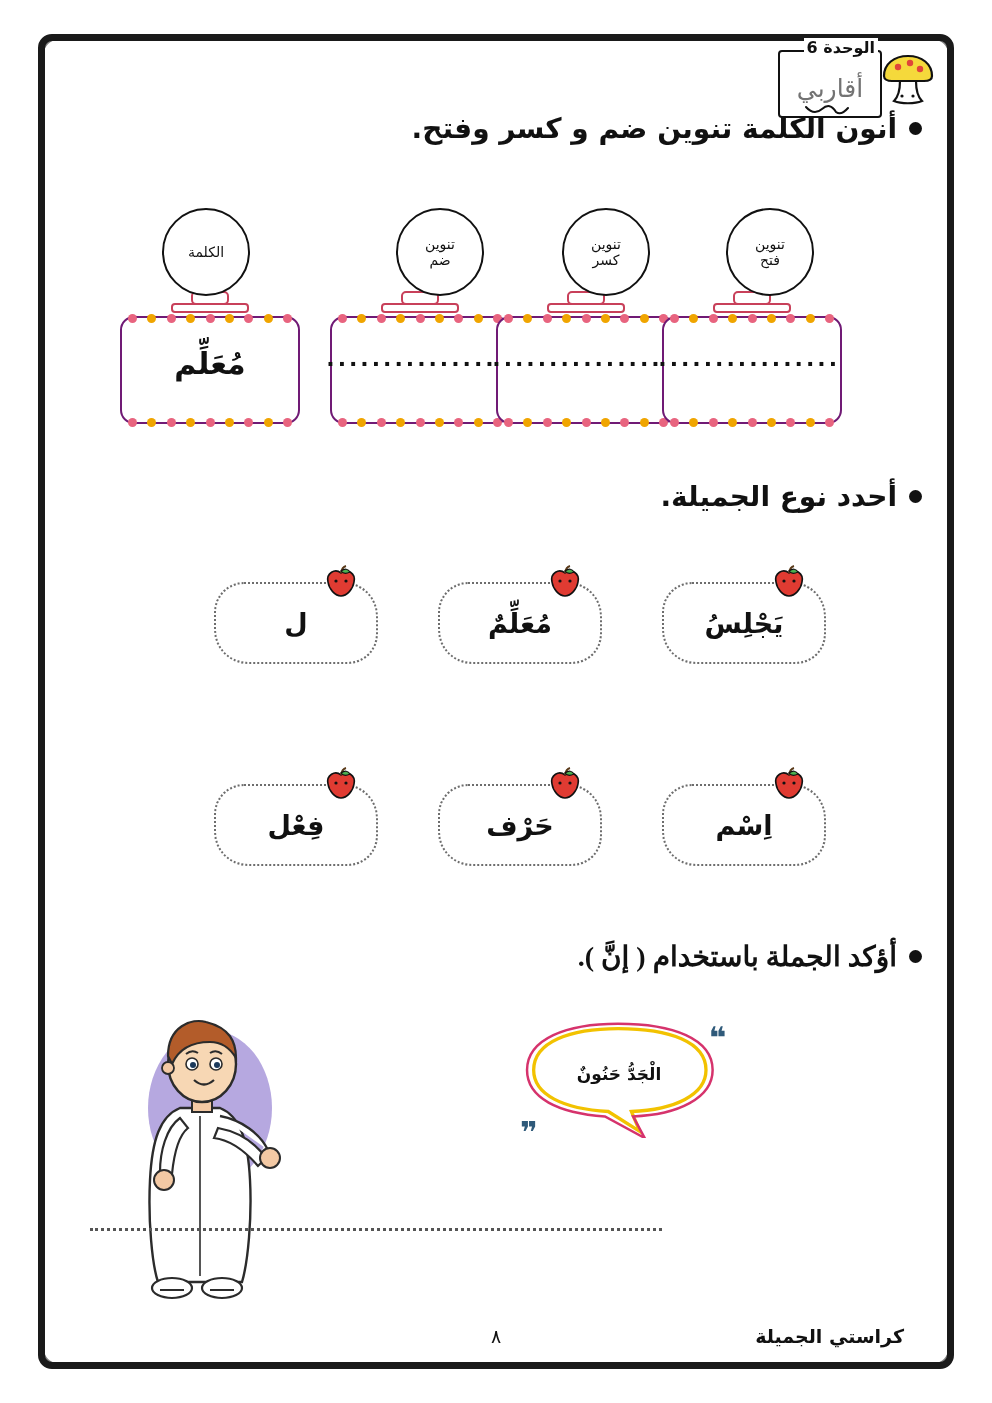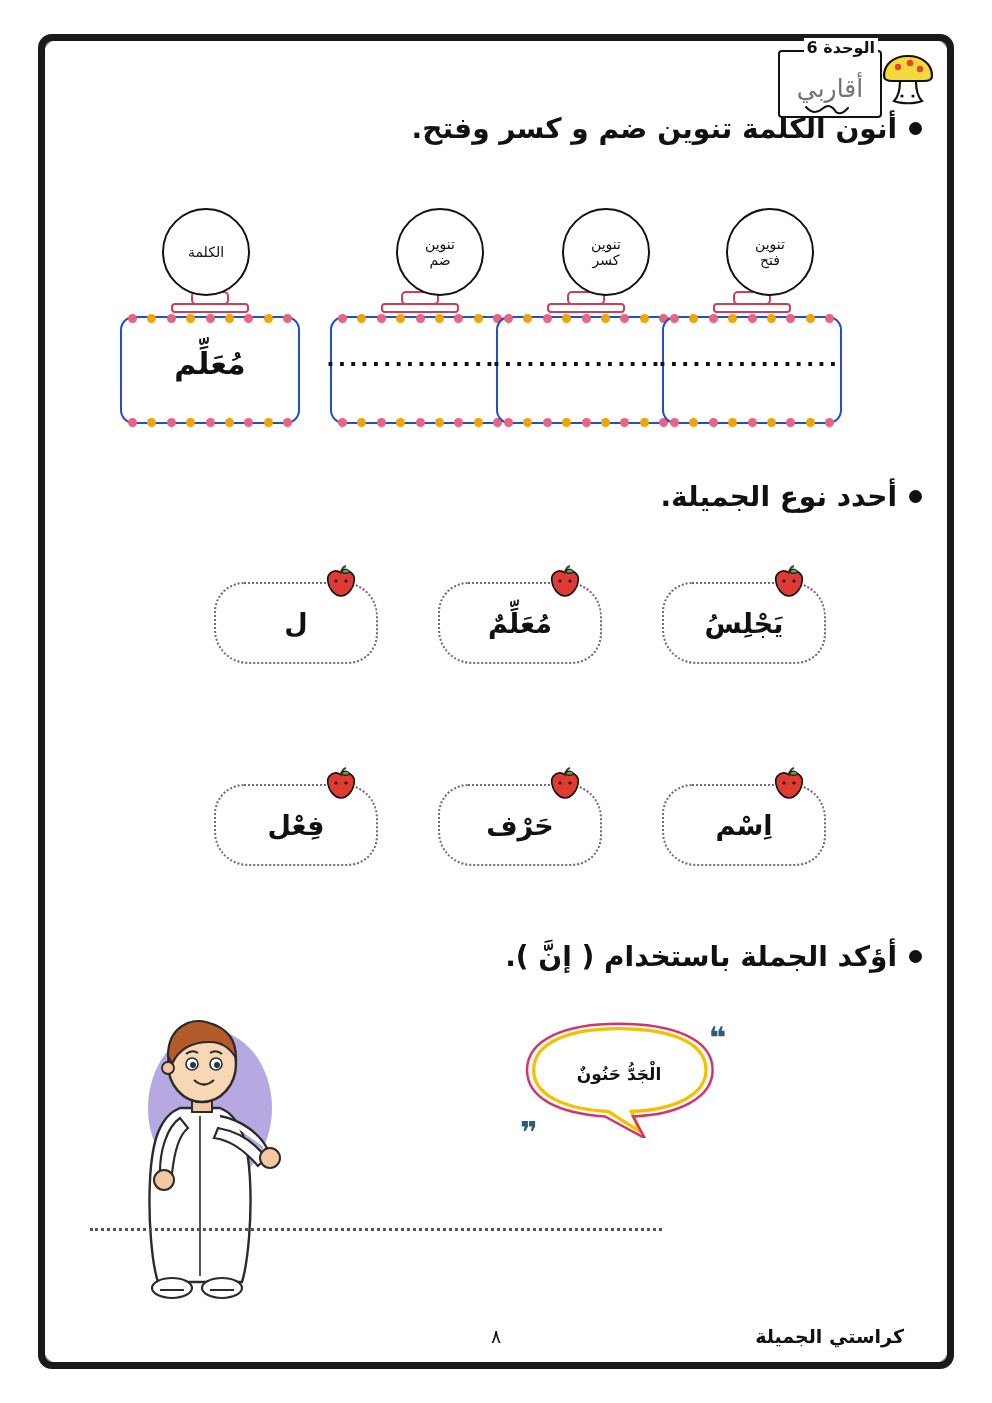--- a/index.html
+++ b/index.html
@@ -88,21 +88,21 @@
     background:#fff;
     display:flex;align-items:center;justify-content:center;
     text-align:center;
     font-size:14px;font-weight:normal;color:#111;
     line-height:1.15;
     z-index:3;
   }
   .card{
     position:absolute;
     width:176px;height:104px;
-    border:2px solid #1d4ed8;
+    border:2px solid #701a75;
     border-radius:14px;
     background:#fff;
     z-index:2;
   }
   .card .word{
     position:absolute;
     left:0;right:0;top:28px;
     text-align:center;
     font-size:30px;font-weight:bold;color:#111;
   }
@@ -396,21 +396,21 @@
     <svg class="apple" viewBox="0 0 34 34">
       <path d="M17 9c-6-5-15 0-13 9 1 7 7 14 13 14s12-7 13-14c2-9-7-14-13-9z" fill="#e03b32" stroke="#111" stroke-width="1.6"></path>
       <path d="M17 9 q1 -6 5 -7" stroke="#5a3a1a" stroke-width="2" fill="none"></path>
       <path d="M17 7 q6 -4 9 1 q-6 3 -9 -1z" fill="#4caf50" stroke="#111" stroke-width="1.2"></path>
       <circle cx="12" cy="17" r="1.6" fill="#111"></circle>
         <circle cx="22" cy="17" r="1.6" fill="#111"></circle>
     </svg>
     <span>حَرْف</span>
   </div>
 
-  <div class="instruction" style="top:940px;">
+  <div class="instruction" style="top:940px;font-family:Liberation Serif, serif;">
     <span class="bullet"></span>
     <span class="txt">أؤكد الجملة باستخدام ( إنَّ ).</span>
   </div>
 
   <div class="speech" style="top:1022px;right:248px;">
     <svg viewBox="0 0 250 140" style="position:absolute;inset:0;width:100%;height:116px;">
       <path d="M22 58 C22 24 66 8 124 8 C186 8 230 24 230 58 C230 88 192 106 140 108 L150 132 L112 108 C58 105 22 88 22 58 Z" fill="#fff" stroke="#f2c200" stroke-width="4"></path>
       <path d="M14 58 C14 20 62 2 124 2 C190 2 238 20 238 58 C238 92 196 112 142 114 L156 140 L108 114 C52 110 14 92 14 58 Z" fill="none" stroke="#d6336c" stroke-width="3"></path>
     </svg>
     <div class="sent">الْجَدُّ حَنُونٌ</div>

